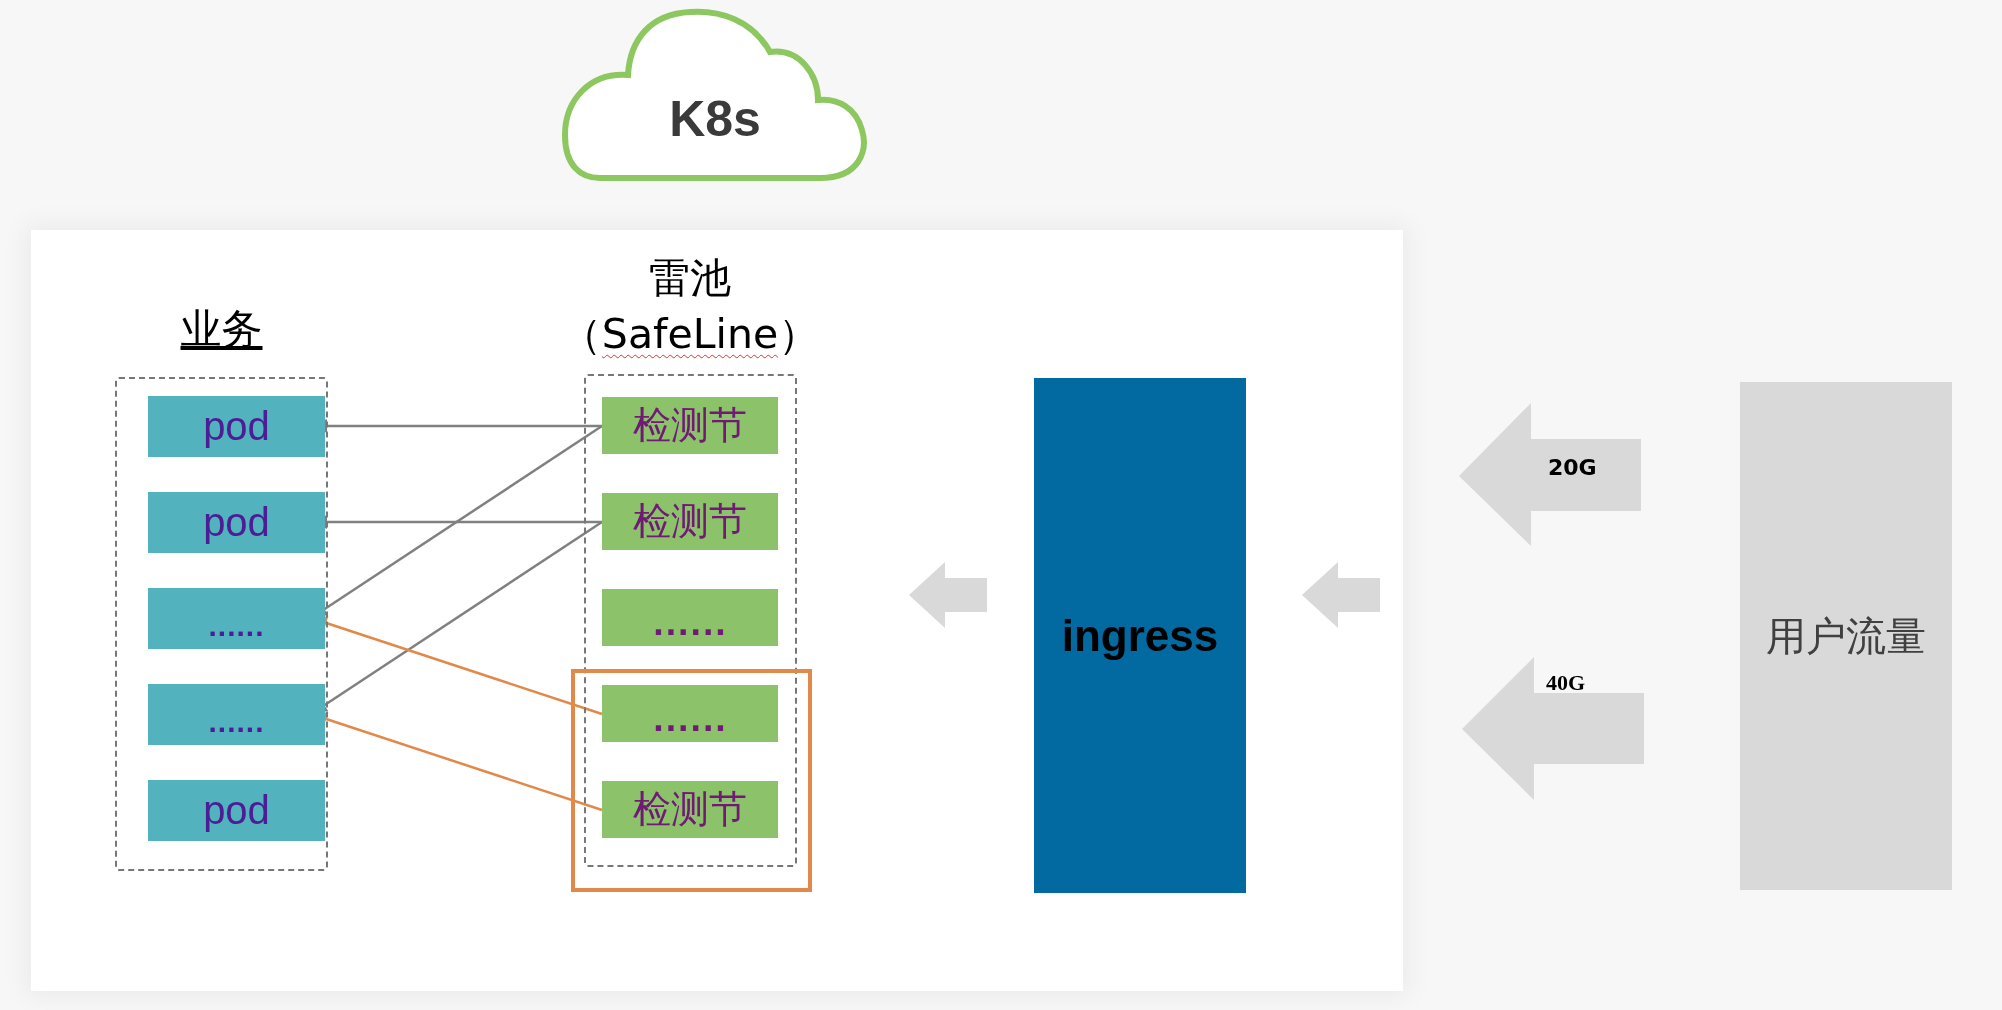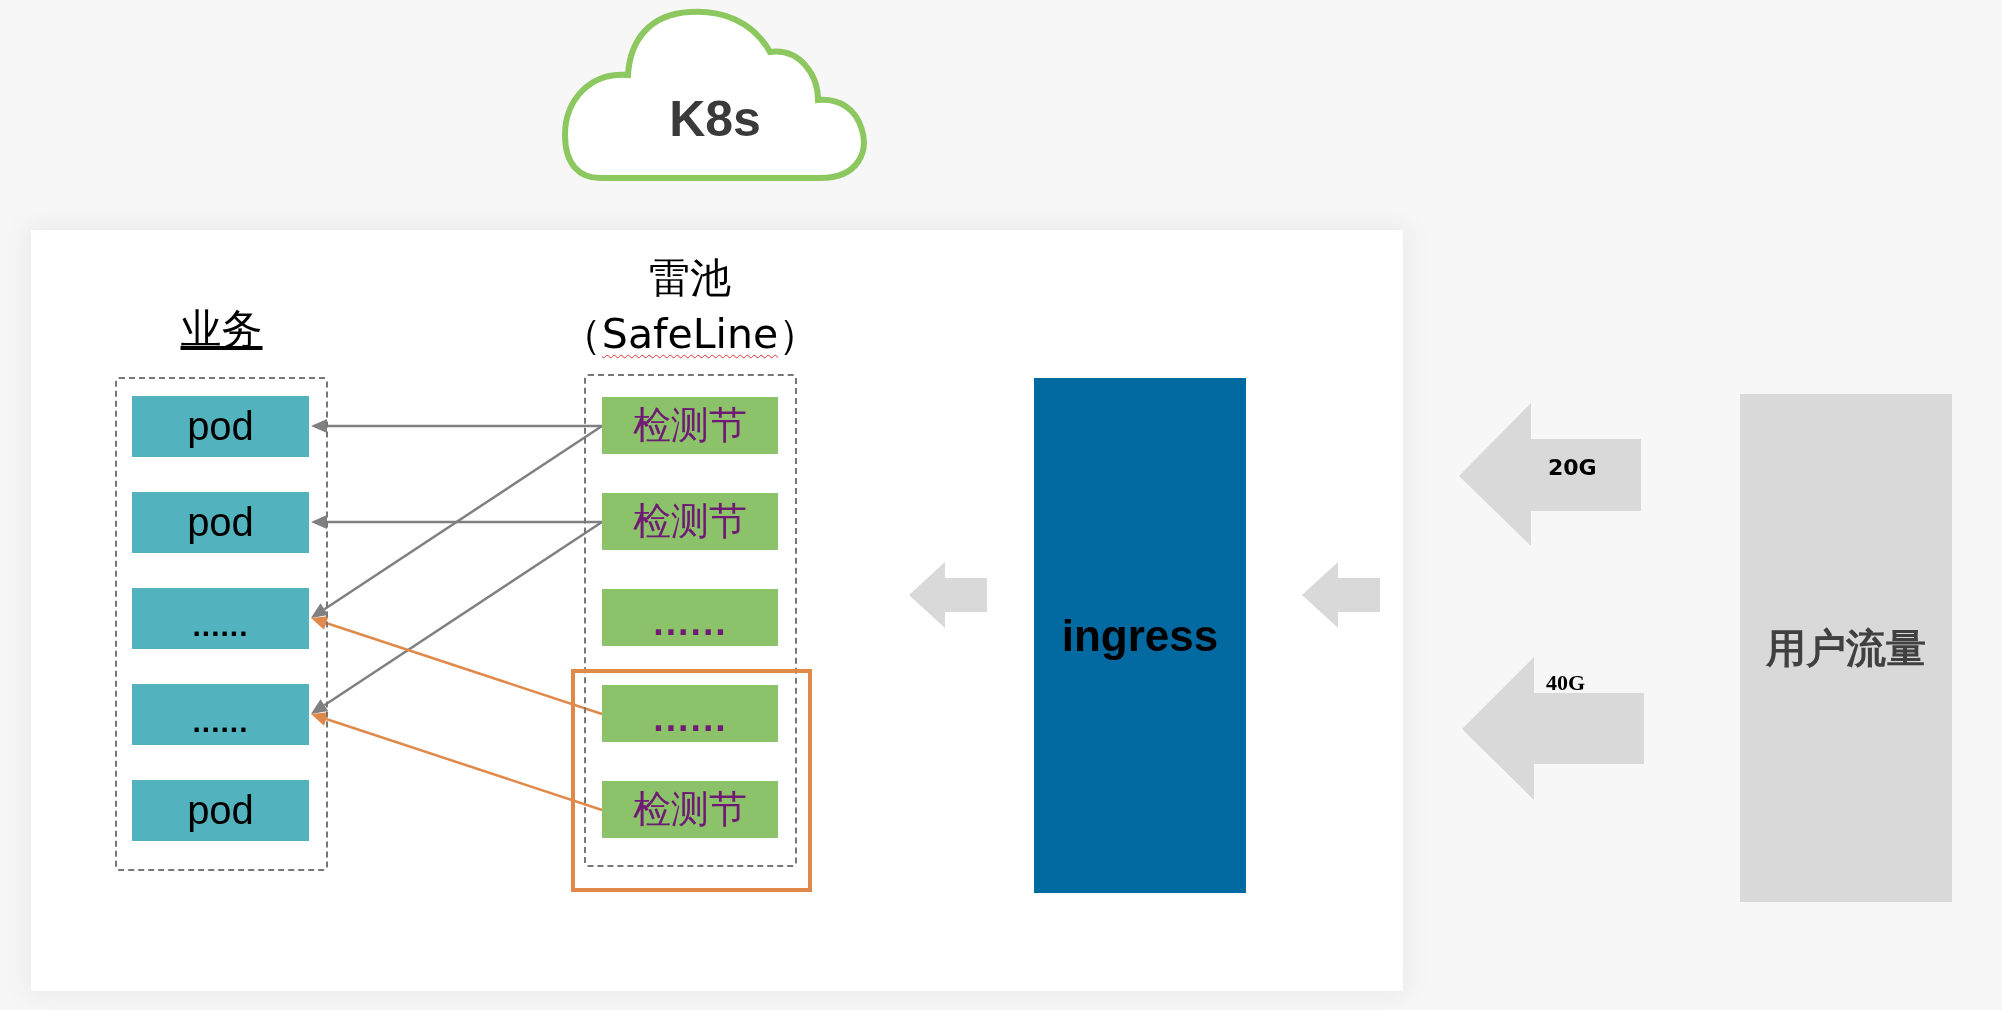--- a/index.html
+++ b/index.html
@@ -5,30 +5,30 @@
   html, body { margin:0; padding:0; }
   body { width:2002px; height:1010px; background:#f7f7f7; position:relative; overflow:hidden;
          font-family:"DejaVu Sans", "Liberation Sans", sans-serif; }
   .abs { position:absolute; }
   .panel { left:31px; top:230px; width:1372px; height:761px; background:#ffffff;
            box-shadow:0 0 24px 6px rgba(0,0,0,0.05); }
   .cloud-label { left:560px; top:64px; width:310px; height:110px; display:flex; align-items:center; justify-content:center;
            font-family:"Liberation Sans", sans-serif; font-weight:bold; font-size:50px; color:#3a3a3a; }
   .col-title { font-size:41px; color:#000; text-align:center; line-height:48px; }
   .dashed { border:2px dashed #777; border-radius:4px; box-sizing:border-box; }
-  .pod { width:177px; height:61px; background:#52b2bd; color:#000000; display:flex; align-items:center; justify-content:center;
-         font-family:"Liberation Sans", sans-serif; font-size:40px; }
+  .pod { width:177px; height:61px; background:#52b2bd; color:#4c1d95; display:flex; align-items:center; justify-content:center;
+         font-family:"Liberation Sans", sans-serif; font-size:40px;margin-left:16px; }
   .node { width:176px; height:57px; background:#8bc26a; color:#701a75; display:flex; align-items:center; justify-content:center;
          font-size:38px; }
   .dots { font-size:30px; letter-spacing:1px; padding-top:14px; font-weight:bold; }
   .orange-box { left:571px; top:669px; width:241px; height:223px; border:4px solid #e0894a; box-sizing:border-box; }
   .ingress { left:1034px; top:378px; width:212px; height:515px; background:#0369a1; display:flex; align-items:center; justify-content:center;
          font-family:"Liberation Sans", sans-serif; font-weight:bold; font-size:44px; color:#000; }
-  .user { left:1740px; top:394px; width:212px; height:508px; background:#d9d9d9; display:flex; align-items:center; justify-content:center;
-         font-weight:bold; font-size:40px; color:#404040; }
+  .user { left:1740px; top:382px; width:212px; height:508px; background:#d9d9d9; display:flex; align-items:center; justify-content:center;
+         font-weight:normal; font-size:40px; color:#404040; }
   .traffic-label { font-family:"DejaVu Sans", sans-serif; font-weight:bold; font-size:22px; color:#000; }
   .squiggle { text-decoration: underline wavy #d33; text-decoration-thickness:1px; text-underline-offset:6px; }
   svg { position:absolute; left:0; top:0; }
 </style>
 </head>
 <body>
 
 <div class="abs panel"></div>
 
 <svg width="2002" height="1010">

